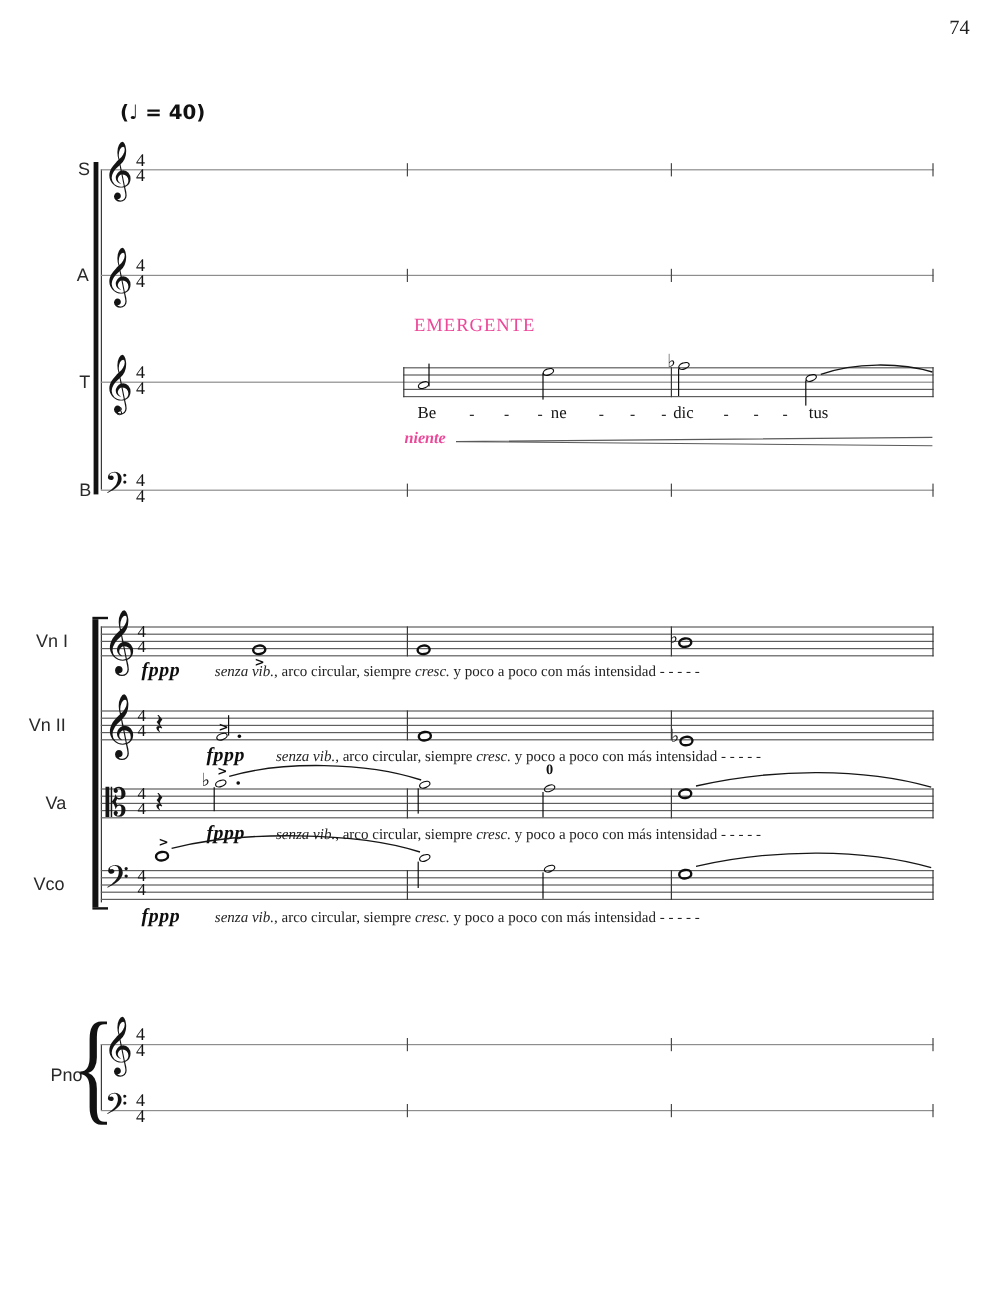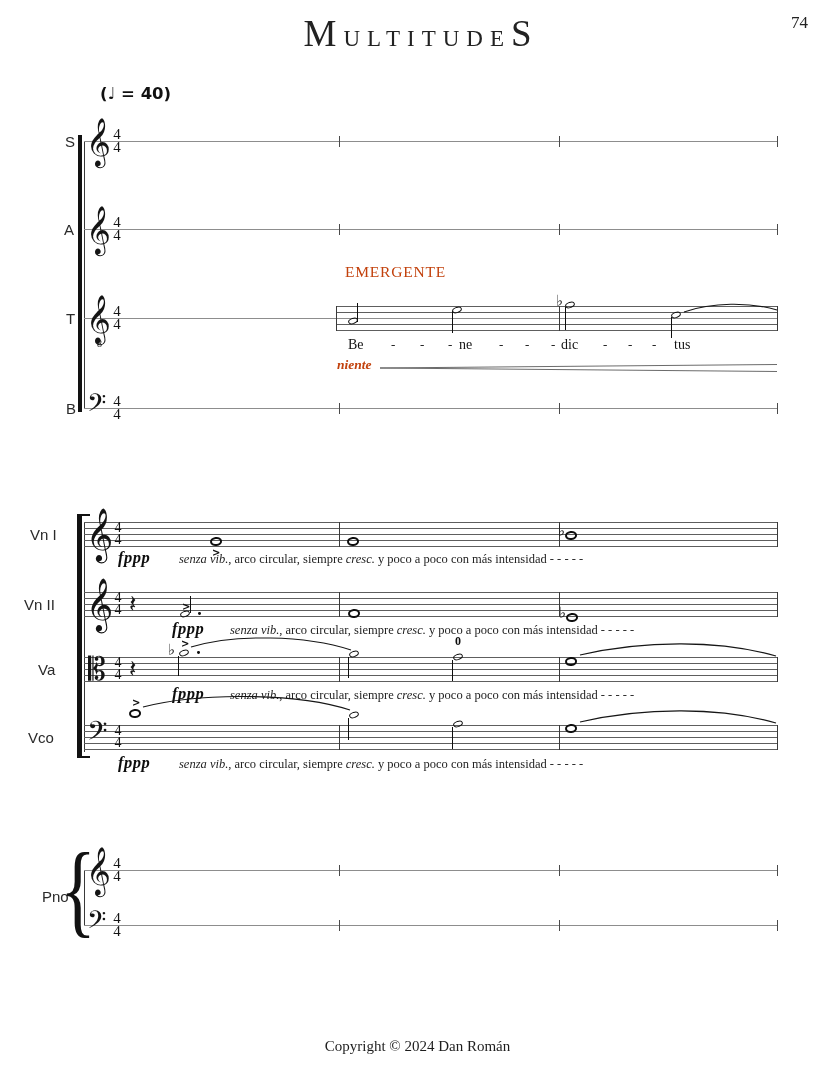--- a/index.html
+++ b/index.html
@@ -7,21 +7,21 @@
         font-family:"Liberation Serif",serif;color:#111;}
   .sline{position:absolute;height:1px;background:#8d8d8d;}
   .s5line{position:absolute;height:1px;background:#5e5e5e;}
   .vline{position:absolute;width:1px;background:#3a3a3a;}
   .tick{position:absolute;width:1px;background:#4a4a4a;}
   .thickbar{position:absolute;background:#121212;}
   .clefbox{position:absolute;display:flex;align-items:center;font-family:"DejaVu Sans",sans-serif;color:#141414;}
   .ts{position:absolute;font-family:"Liberation Serif",serif;color:#141414;font-size:15px;line-height:13px;height:13px;width:12px;text-align:center;overflow:visible;}
   .ts5{font-size:14px;line-height:12px;height:12px;}
   .label{position:absolute;font-family:"Liberation Sans","DejaVu Sans",sans-serif;font-size:15px;color:#2a2a2a;}
-  .dir{position:absolute;font-family:"Liberation Serif",serif;color:#c2410c;}
+  .dir{position:absolute;font-family:"Liberation Serif",serif;color:#ec4899;}
   .lyric{position:absolute;font-family:"Liberation Serif",serif;font-size:14px;color:#141414;}
   .ldash{font-size:13px;}
   .wnote{position:absolute;width:8px;height:4.5px;border:2px solid #0e0e0e;border-radius:50%;transform:rotate(-8deg);}
   .hnote{position:absolute;width:7.5px;height:4px;border:1.7px solid #0e0e0e;border-radius:50%;transform:rotate(-20deg);}
   .stem{position:absolute;width:1.3px;background:#0e0e0e;}
   .dot{position:absolute;width:2.8px;height:2.8px;border-radius:50%;background:#0e0e0e;}
   .accent{position:absolute;font-family:"DejaVu Sans",sans-serif;font-weight:bold;font-size:10px;color:#0e0e0e;line-height:10px;}
   .flat{position:absolute;font-family:"DejaVu Sans",sans-serif;font-size:15px;line-height:15px;color:#0e0e0e;}
   .fppp{position:absolute;font-family:"Liberation Serif",serif;font-style:italic;font-weight:bold;font-size:16.5px;color:#0e0e0e;letter-spacing:.5px;}
   .instr{position:absolute;font-family:"Liberation Serif",serif;font-size:12.5px;color:#232323;white-space:nowrap;}
@@ -38,21 +38,20 @@
   .brace{position:absolute;left:60px;top:840px;font-size:104px;line-height:98px;font-family:"Liberation Serif",serif;transform:scaleX(.72);transform-origin:left center;color:#121212;}
   .harm0{position:absolute;font-family:"Liberation Serif",serif;font-weight:bold;font-size:12px;color:#0e0e0e;}
   .oct8{position:absolute;font-family:"Liberation Serif",serif;font-size:10px;color:#141414;}
 </style>
 </head>
 <body>
 
 <div id="page">
 
   <div class="pageno">74</div>
-  <div class="title-wrap"><span class="t-big">M</span><span class="t-mid">ULTITUDE</span><span class="t-big">S</span></div>
   <div class="tempo">(♩ = 40)</div>
 
   <div class="thickbar" style="left:78px;top:135px;width:4px;height:277px;"></div>
   <div class="vline" style="left:84px;top:141px;height:267px;"></div>
 
   <div class="label" style="left:65px;top:133px;">S</div>
   <div class="label" style="left:64px;top:221px;">A</div>
   <div class="label" style="left:66px;top:310px;">T</div>
   <div class="label" style="left:66px;top:400px;">B</div>
 
@@ -231,21 +230,20 @@
   <div class="tick" style="left:777px;top:865px;height:11px;"></div>
 
   <div class="sline" style="left:84px;top:925px;width:694px;"></div>
   <div class="clefbox" style="left:87px;top:904px;height:38px;font-size:30px;">𝄢</div>
   <div class="ts" style="left:111px;top:912px;">4</div>
   <div class="ts" style="left:111px;top:925px;">4</div>
   <div class="tick" style="left:339px;top:920px;height:11px;"></div>
   <div class="tick" style="left:559px;top:920px;height:11px;"></div>
   <div class="tick" style="left:777px;top:920px;height:11px;"></div>
 
-  <div class="copyright">Copyright © 2024 Dan Román</div>
 
   <svg id="curves" width="835" height="1080" viewBox="0 0 835 1080">
     <path d="M684,312 C712,302 750,302 777,310" stroke="#161616" stroke-width="1.2" fill="none"></path>
     <path d="M380,368 L777,364.5 M380,368 L777,371.5" stroke="#5a5a5a" stroke-width="0.9" fill="none"></path>
     <path d="M191,647 C235,634 305,635 351,650" stroke="#161616" stroke-width="1.1" fill="none"></path>
     <path d="M580,655 C645,640 720,640 776,656" stroke="#161616" stroke-width="1.1" fill="none"></path>
     <path d="M143,707 C200,692 298,693 350,710" stroke="#161616" stroke-width="1.1" fill="none"></path>
     <path d="M580,722 C645,707 720,707 776,723" stroke="#161616" stroke-width="1.1" fill="none"></path>
   </svg>
 

